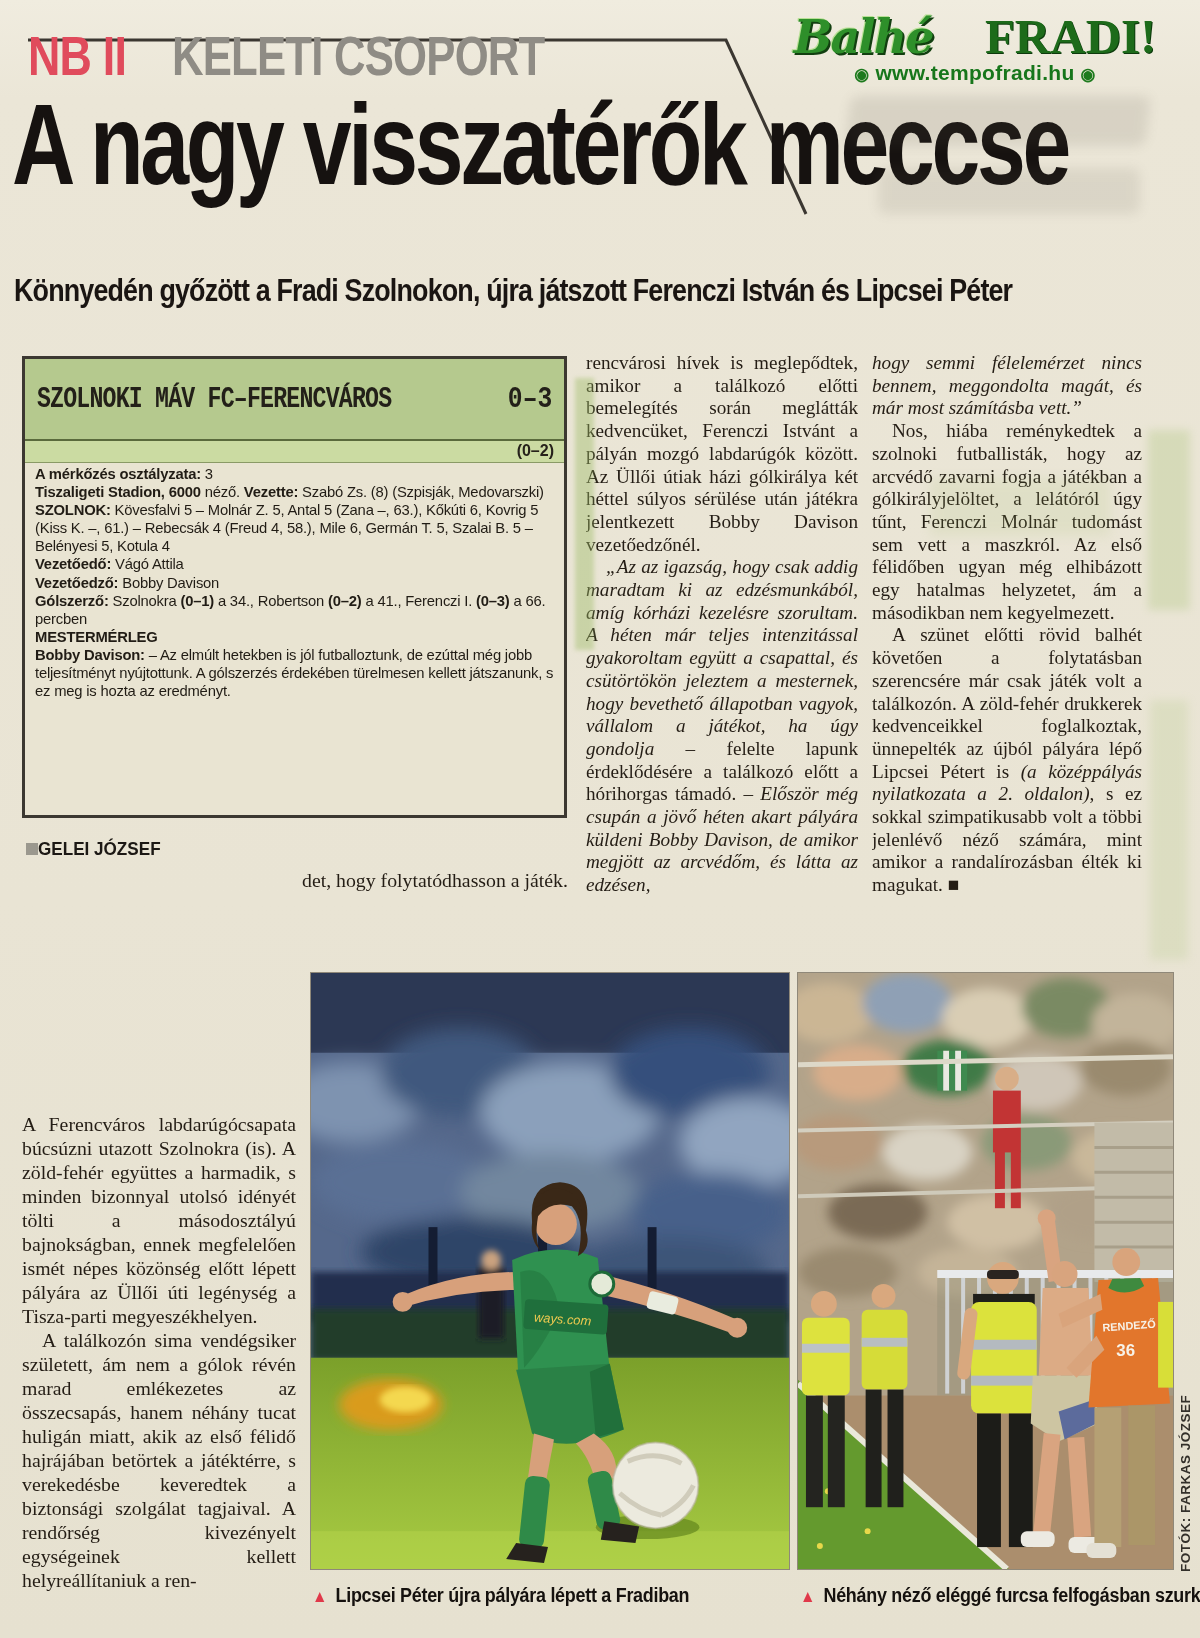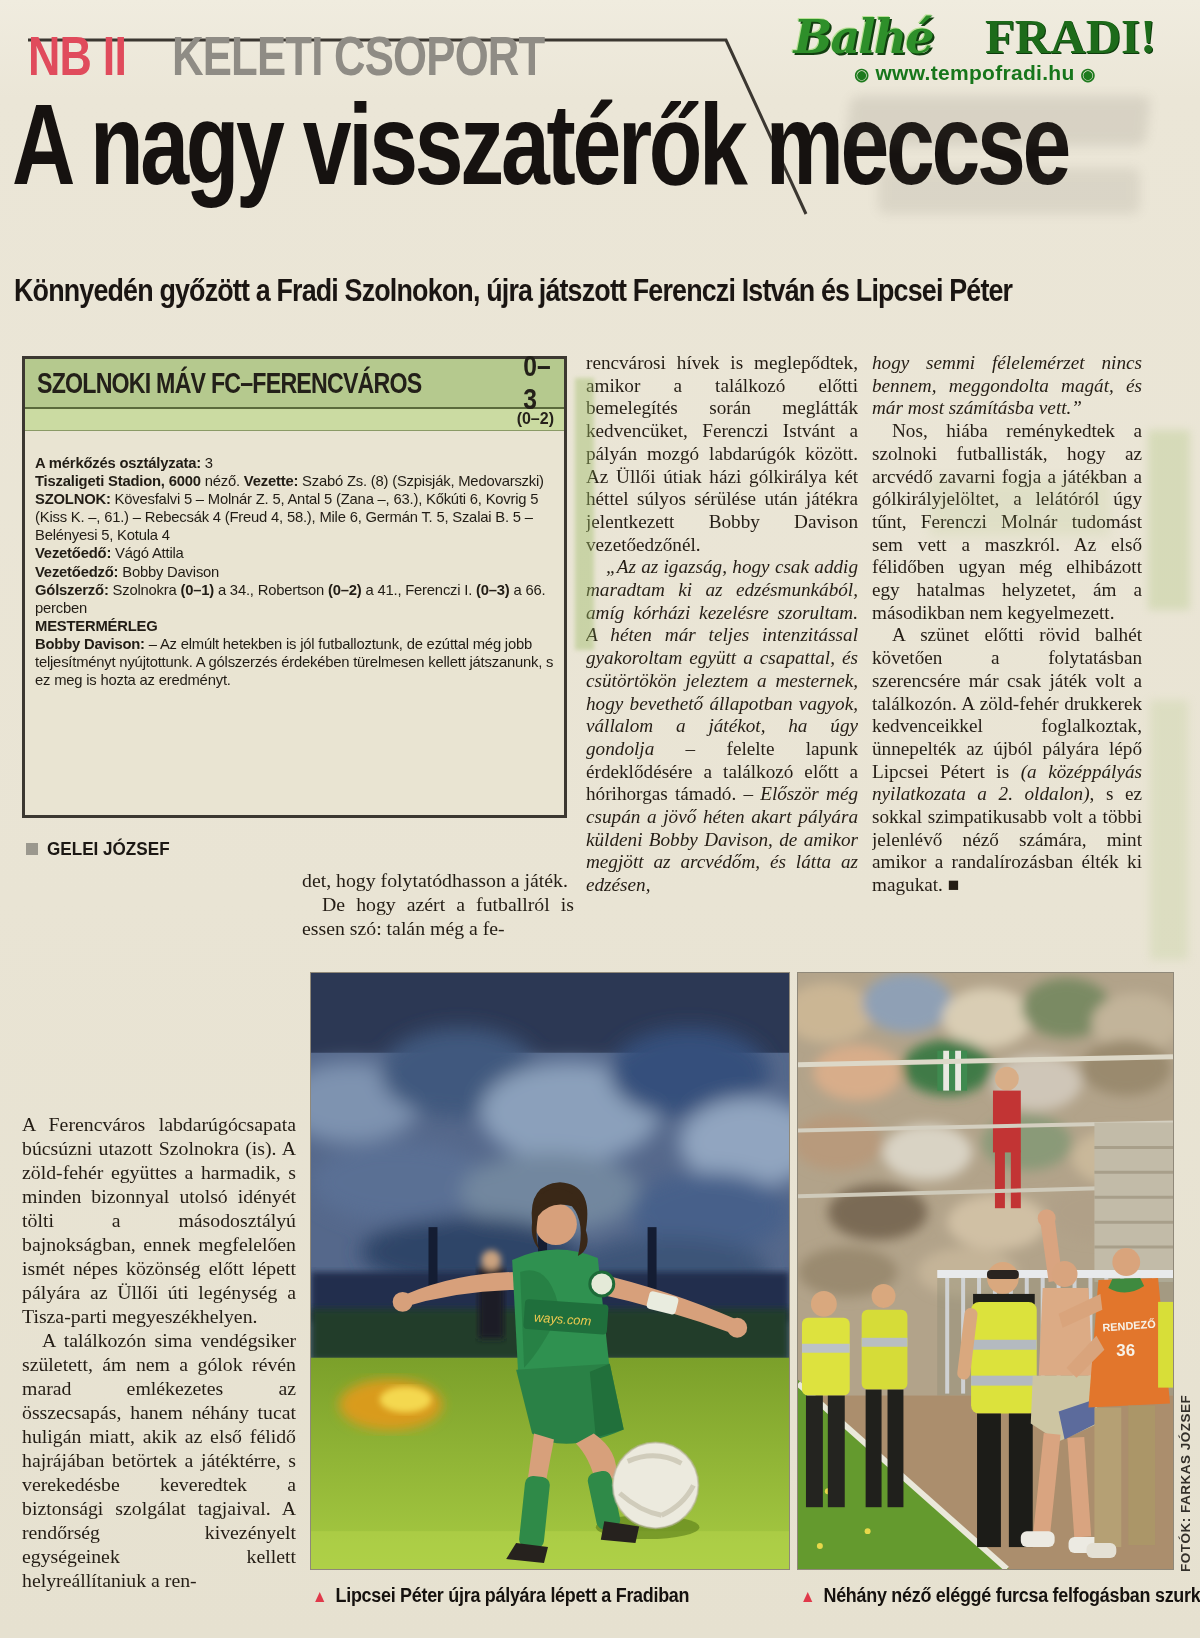--- a/index.html
+++ b/index.html
@@ -20,30 +20,30 @@
   .logo-url{margin-top:-4px;font-weight:bold;font-size:21px;color:#17761b;letter-spacing:.3px;}
   .ball{font-size:17px;margin:0 6px;color:#1d7a1d;}
   .headline{position:absolute;left:12px;top:84px;margin:0;font-size:107px;font-weight:bold;
     color:#161210;letter-spacing:-4px;white-space:nowrap;line-height:1.05;
     transform:scale(.82,1.08);transform-origin:left top;}
   .subheadline{position:absolute;left:14px;top:272px;margin:0;font-size:32px;font-weight:bold;
     color:#1a1512;letter-spacing:-1px;white-space:nowrap;transform:scaleX(.84);transform-origin:left top;}
   .matchbox{position:absolute;left:22px;top:356px;width:545px;height:462px;box-sizing:border-box;
     border:3px solid #3c3831;background:#e9e4d2;}
   .mb-head{display:flex;justify-content:space-between;align-items:center;background:#b5c98e;
-    border-bottom:2px solid #5a6a3c;height:48px;padding:0 12px;}
+    border-bottom:2px solid #5a6a3c;height:48px;padding:16px 12px;font-family:Liberation Mono, monospace;}
   .mb-title{font-size:29px;font-weight:bold;color:#232019;letter-spacing:-1px;white-space:nowrap;
     transform:scaleX(.8);transform-origin:left center;}
   .mb-score{font-size:29px;font-weight:bold;color:#232019;transform:scaleX(.85);transform-origin:right center;}
   .mb-sub{background:#cbdba2;text-align:right;padding:1px 10px 2px;font-weight:bold;font-size:16px;
     color:#26221b;border-bottom:1px solid #8a9a66;}
-  .mb-body{padding:23px 10px 0;font-size:14.8px;line-height:18.1px;color:#211c15;letter-spacing:-.2px;}
+  .mb-body{padding:2px 10px 0;font-size:14.8px;line-height:18.1px;color:#211c15;letter-spacing:-.2px;}
   .mb-body p{margin:0;}
   .sb{font-weight:bold;} .si{font-style:italic;}
-  .byline{position:absolute;left:26px;top:838px;display:flex;align-items:center;gap:9px;}
+  .byline{position:absolute;left:26px;top:838px;display:flex;align-items:center;gap:0;}
   .byline-sq{width:12px;height:12px;background:#9b988e;}
   .byline-name{font-weight:bold;font-size:19px;color:#1c1814;transform:scaleX(.9);transform-origin:left center;white-space:nowrap;}
   .lead{position:absolute;left:22px;top:876px;width:276px;font-weight:bold;font-size:21.5px;
     line-height:27px;color:#171310;letter-spacing:-.5px;}
   .bodycol{position:absolute;font-family:"Liberation Serif",serif;font-size:19.8px;line-height:24px;
     color:#241d15;text-align:justify;}
   .bodycol p{margin:0;}
   .bodycol p.ind{text-indent:20px;}
   .tight{font-size:19.2px;line-height:22.7px;}
   .col1{left:22px;top:1112px;width:274px;height:528px;overflow:hidden;}
@@ -117,21 +117,20 @@
   </div>
 
 
   <div class="bodycol col1">
     <p>A Ferencváros labdarúgócsapata búcsúzni utazott Szolnokra (is). A zöld-fehér együttes a harmadik, s minden bizonnyal utolsó idényét tölti a másodosztályú bajnokságban, ennek megfelelően ismét népes közönség előtt lépett pályára az Üllői úti legénység a Tisza-parti megyeszékhelyen.</p>
     <p class="ind">A találkozón sima vendégsiker született, ám nem a gólok révén marad emlékezetes az összecsapás, hanem néhány tucat huligán miatt, akik az első félidő hajrájában betörtek a játéktérre, s verekedésbe keveredtek a biztonsági szolgálat tagjaival. A rendőrség kivezényelt egységeinek kellett helyreállítaniuk a ren-</p>
   </div>
 
   <div class="bodycol col2">
     <p>det, hogy folytatódhasson a játék.</p>
-    <p class="ind">De hogy azért a futballról is essen szó: talán még a fe-</p>
   </div>
 
   <div class="bodycol tight col3">
     <p>rencvárosi hívek is meglepődtek, amikor a találkozó előtti bemelegítés során meglátták kedvencüket, Ferenczi Istvánt a pályán mozgó labdarúgók között. Az Üllői útiak házi gólkirálya két héttel súlyos sérülése után játékra jelentkezett Bobby Davison vezetőedzőnél.</p>
     <p class="ind"><span class="si">„Az az igazság, hogy csak addig maradtam ki az edzésmunkából, amíg kórházi kezelésre szorultam. A héten már teljes intenzitással gyakoroltam együtt a csapattal, és csütörtökön jeleztem a mesternek, hogy bevethető állapotban vagyok, vállalom a játékot, ha úgy gondolja</span><span> – felelte lapunk érdeklődésére a találkozó előtt a hórihorgas támadó. – </span><span class="si">Először még csupán a jövő héten akart pályára küldeni Bobby Davison, de amikor megjött az arcvédőm, és látta az edzésen,</span></p>
   </div>
 
   <div class="bodycol tight col4">
     <p><span class="si">hogy semmi félelemérzet nincs bennem, meggondolta magát, és már most számításba vett.”</span></p>
     <p class="ind">Nos, hiába reménykedtek a szolnoki futballisták, hogy az arcvédő zavarni fogja a játékban a gólkirályjelöltet, a lelátóról úgy tűnt, Ferenczi Molnár tudomást sem vett a maszkról. Az első félidőben ugyan még elhibázott egy hatalmas helyzetet, ám a másodikban nem kegyelmezett.</p>

